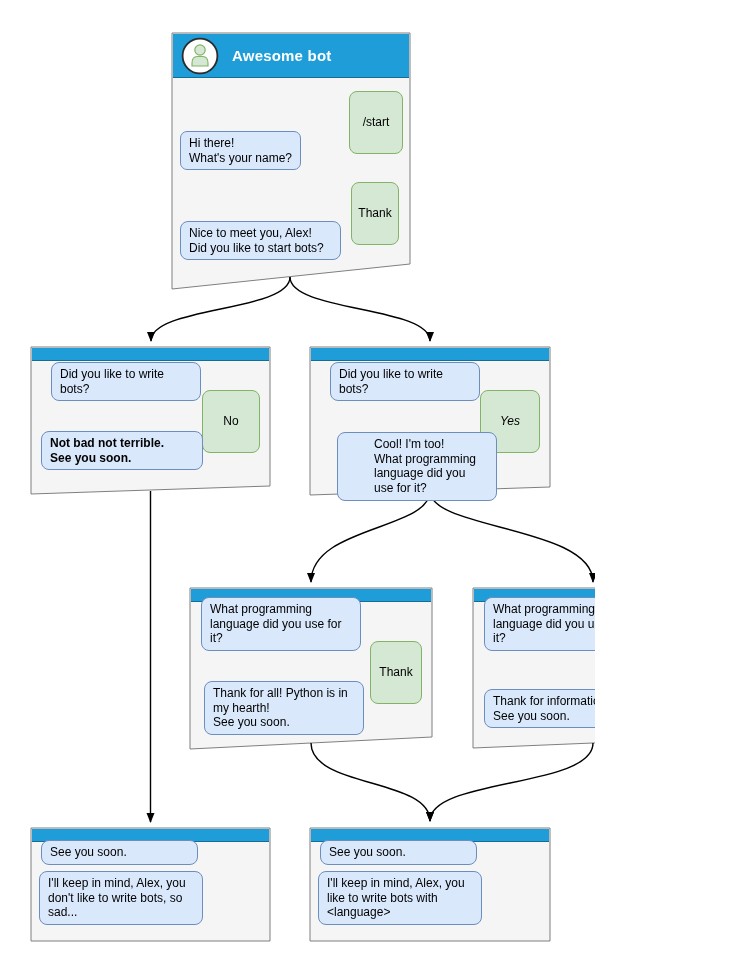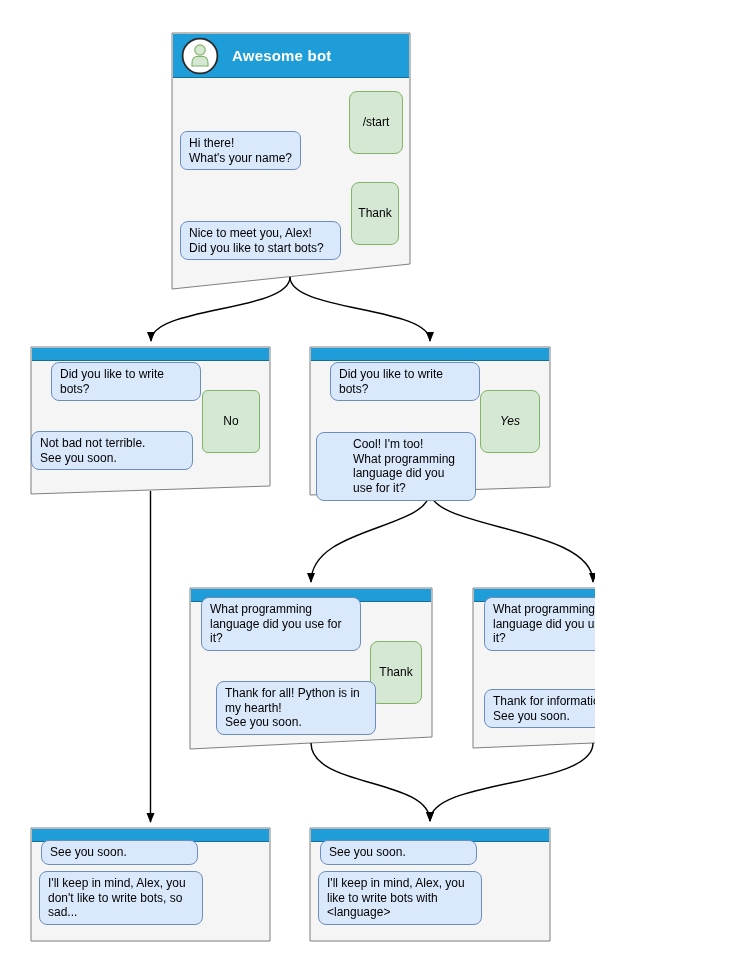--- a/index.html
+++ b/index.html
@@ -85,40 +85,40 @@
     <div class="bubble bot" style="left:8px; top:98px; width:121px;border-radius:7px;">Hi there!
 What's your name?</div>
     <div class="bubble user" style="right:11px; top:149px; width:48px;">Thank</div>
     <div class="bubble bot" style="left:8px; top:188px; width:161px;">Nice to meet you, Alex!
 Did you like to start bots?</div>
   </div>
 
   <div class="window" style="left:31px; top:347px; width:239px; height:147px;">
     <div class="titlebar thin"></div>
     <div class="bubble bot" style="left:20px; top:15px; width:150px;">Did you like to write bots?</div>
-    <div class="bubble user" style="right:10px; top:43px; width:58px;border-radius:6px;">No</div>
-    <div class="bubble bot" style="left:0; top:84px; width:162px;">Not bad not terrible.
+    <div class="bubble user" style="right:10px; top:43px; width:58px;">No</div>
+    <div class="bubble bot" style="left:10px; top:84px; width:162px;font-weight:bold;">Not bad not terrible.
 See you soon.</div>
   </div>
 
   <div class="window" style="left:310px; top:347px; width:240px; height:148px;">
     <div class="titlebar thin"></div>
     <div class="bubble bot" style="left:20px; top:15px; width:150px;">Did you like to write bots?</div>
     <div class="bubble user" style="right:10px; top:43px; width:60px;font-style:italic;">Yes</div>
-    <div class="bubble bot" style="left:6px; top:85px; width:160px;padding-left:36px;">Cool! I'm too!
+    <div class="bubble bot" style="left:27px; top:85px; width:160px;padding-left:36px;">Cool! I'm too!
 What programming
 language did you use for it?</div>
   </div>
 
   <div class="window" style="left:190px; top:588px; width:242px; height:161px;">
     <div class="titlebar thin"></div>
     <div class="bubble bot" style="left:11px; top:9px; width:160px;">What programming
 language did you use for it?</div>
     <div class="bubble user" style="right:10px; top:53px; width:52px;">Thank</div>
-    <div class="bubble bot" style="left:26px; top:93px; width:160px;">Thank for all! Python is in
+    <div class="bubble bot" style="left:14px; top:93px; width:160px;">Thank for all! Python is in
 my hearth!
 See you soon.</div>
   </div>
 
   <div class="window" style="left:473px; top:588px; width:240px; height:160px;">
     <div class="titlebar thin"></div>
     <div class="bubble bot" style="left:11px; top:9px; width:160px;">What programming
 language did you use for it?</div>
     <div class="bubble user" style="right:10px; top:63px; width:48px;text-decoration:underline;">Go</div>
     <div class="bubble bot" style="left:11px; top:101px; width:160px;">Thank for information!

